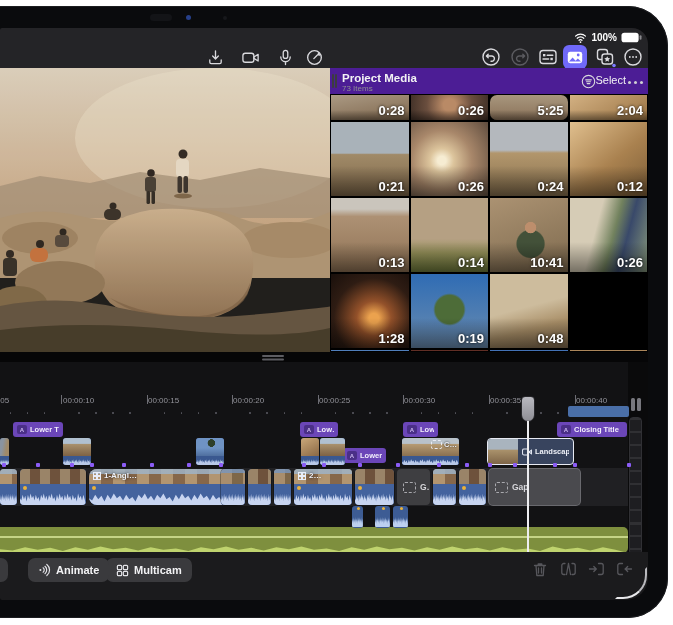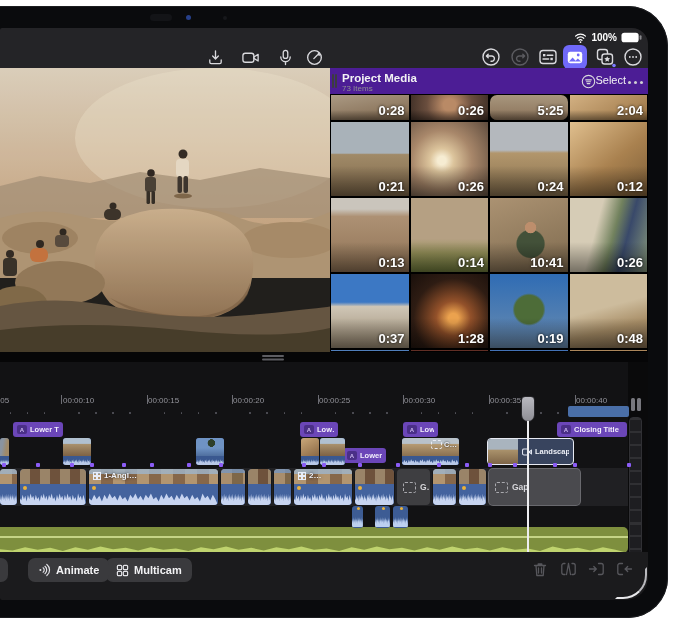--- a/index.html
+++ b/index.html
@@ -334,23 +334,20 @@
                 <span class="dur">0:14</span>
               </div>
               <div class="tile v11">
                 <span class="dur">10:41</span>
               </div>
               <div class="tile v12">
                 <span class="dur">0:26</span>
               </div>
             </div>
             <div class="m-row" style="height: 74px;">
-              <div class="tile v13">
-                <span class="dur">0:37</span>
-              </div>
               <div class="tile v14">
                 <span class="dur">1:28</span>
               </div>
               <div class="tile v15">
                 <span class="dur">0:19</span>
               </div>
               <div class="tile v16">
                 <span class="dur">0:48</span>
               </div>
             </div>
@@ -552,21 +549,21 @@
           </div>
           <div class="pclip" style="left: 20px; width: 66px;">
             <div class="p-film f2"></div>
             <div class="p-wave">
               <svg class="wave" viewBox="0 0 100 14" preserveAspectRatio="none">
                 <use href="#wf"></use>
               </svg>
             </div>
             <div class="kf"></div>
           </div>
-          <div class="pclip" style="left: 89px; width: 129px;">
+          <div class="pclip" style="left: 89px; width: 155px; border-radius: 8px;">
             <div class="p-film f1"></div>
             <div class="p-wave">
               <svg class="wave" viewBox="0 0 100 14" preserveAspectRatio="none">
                 <use href="#wf"></use>
               </svg>
             </div>
             <div class="p-label"><svg width="8" height="8" viewBox="0 0 8 8">
                 <g fill="none" stroke="#e8edf8" stroke-width="1">
                   <rect x="0.5" y="0.5" width="3" height="3"></rect>
                   <rect x="4.5" y="0.5" width="3" height="3"></rect>

